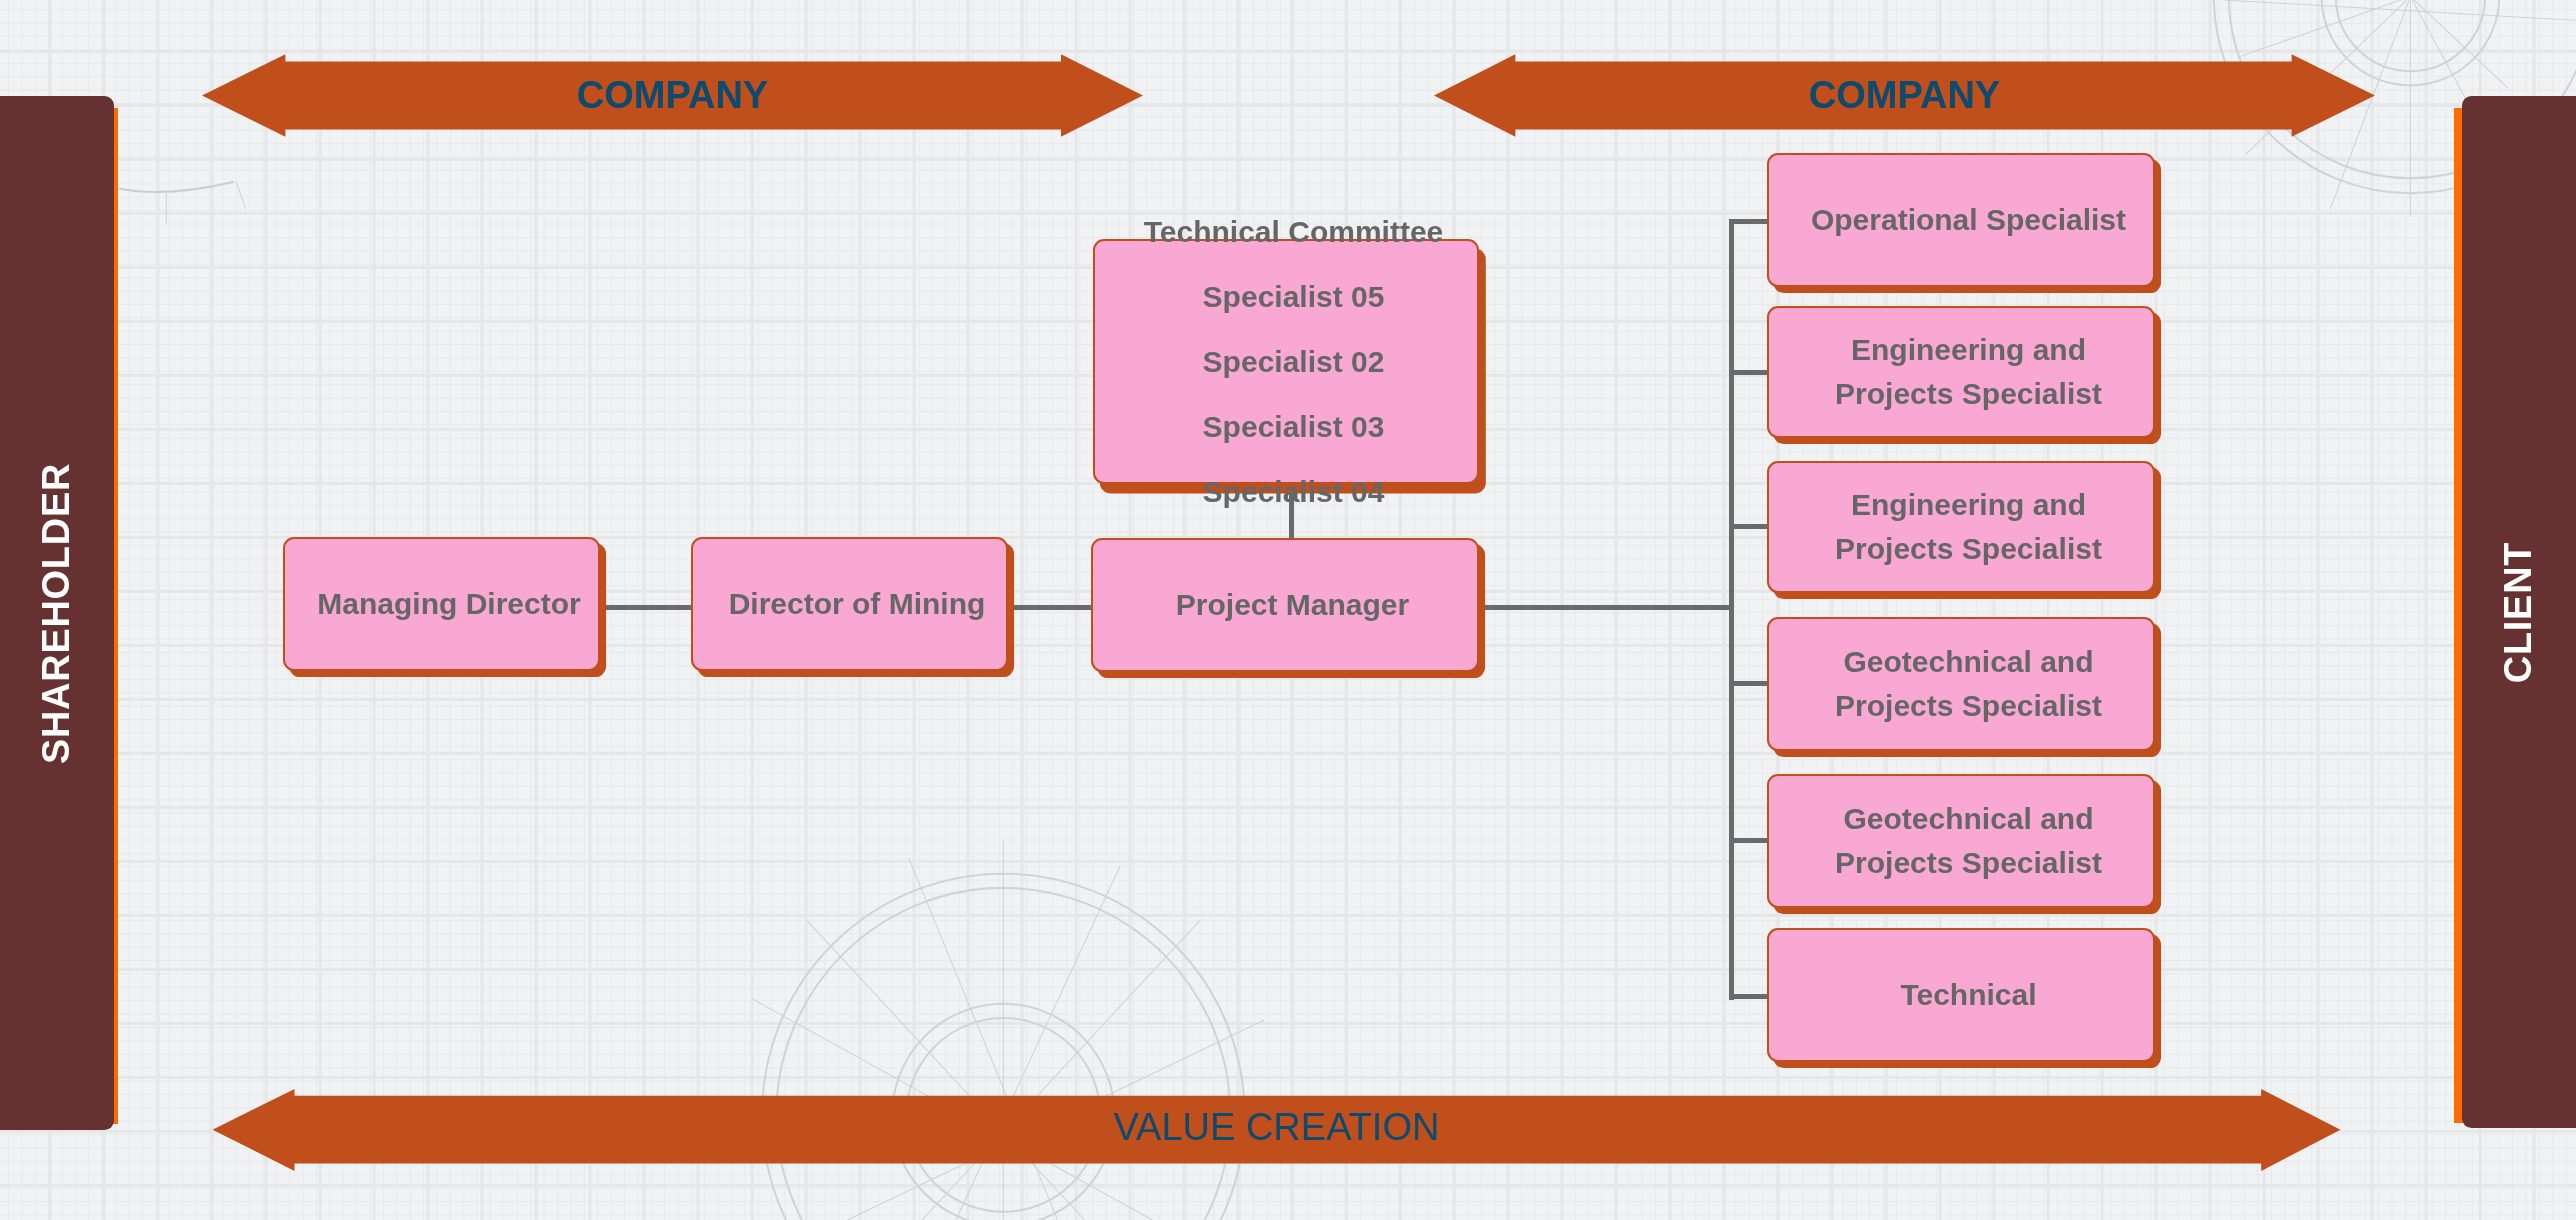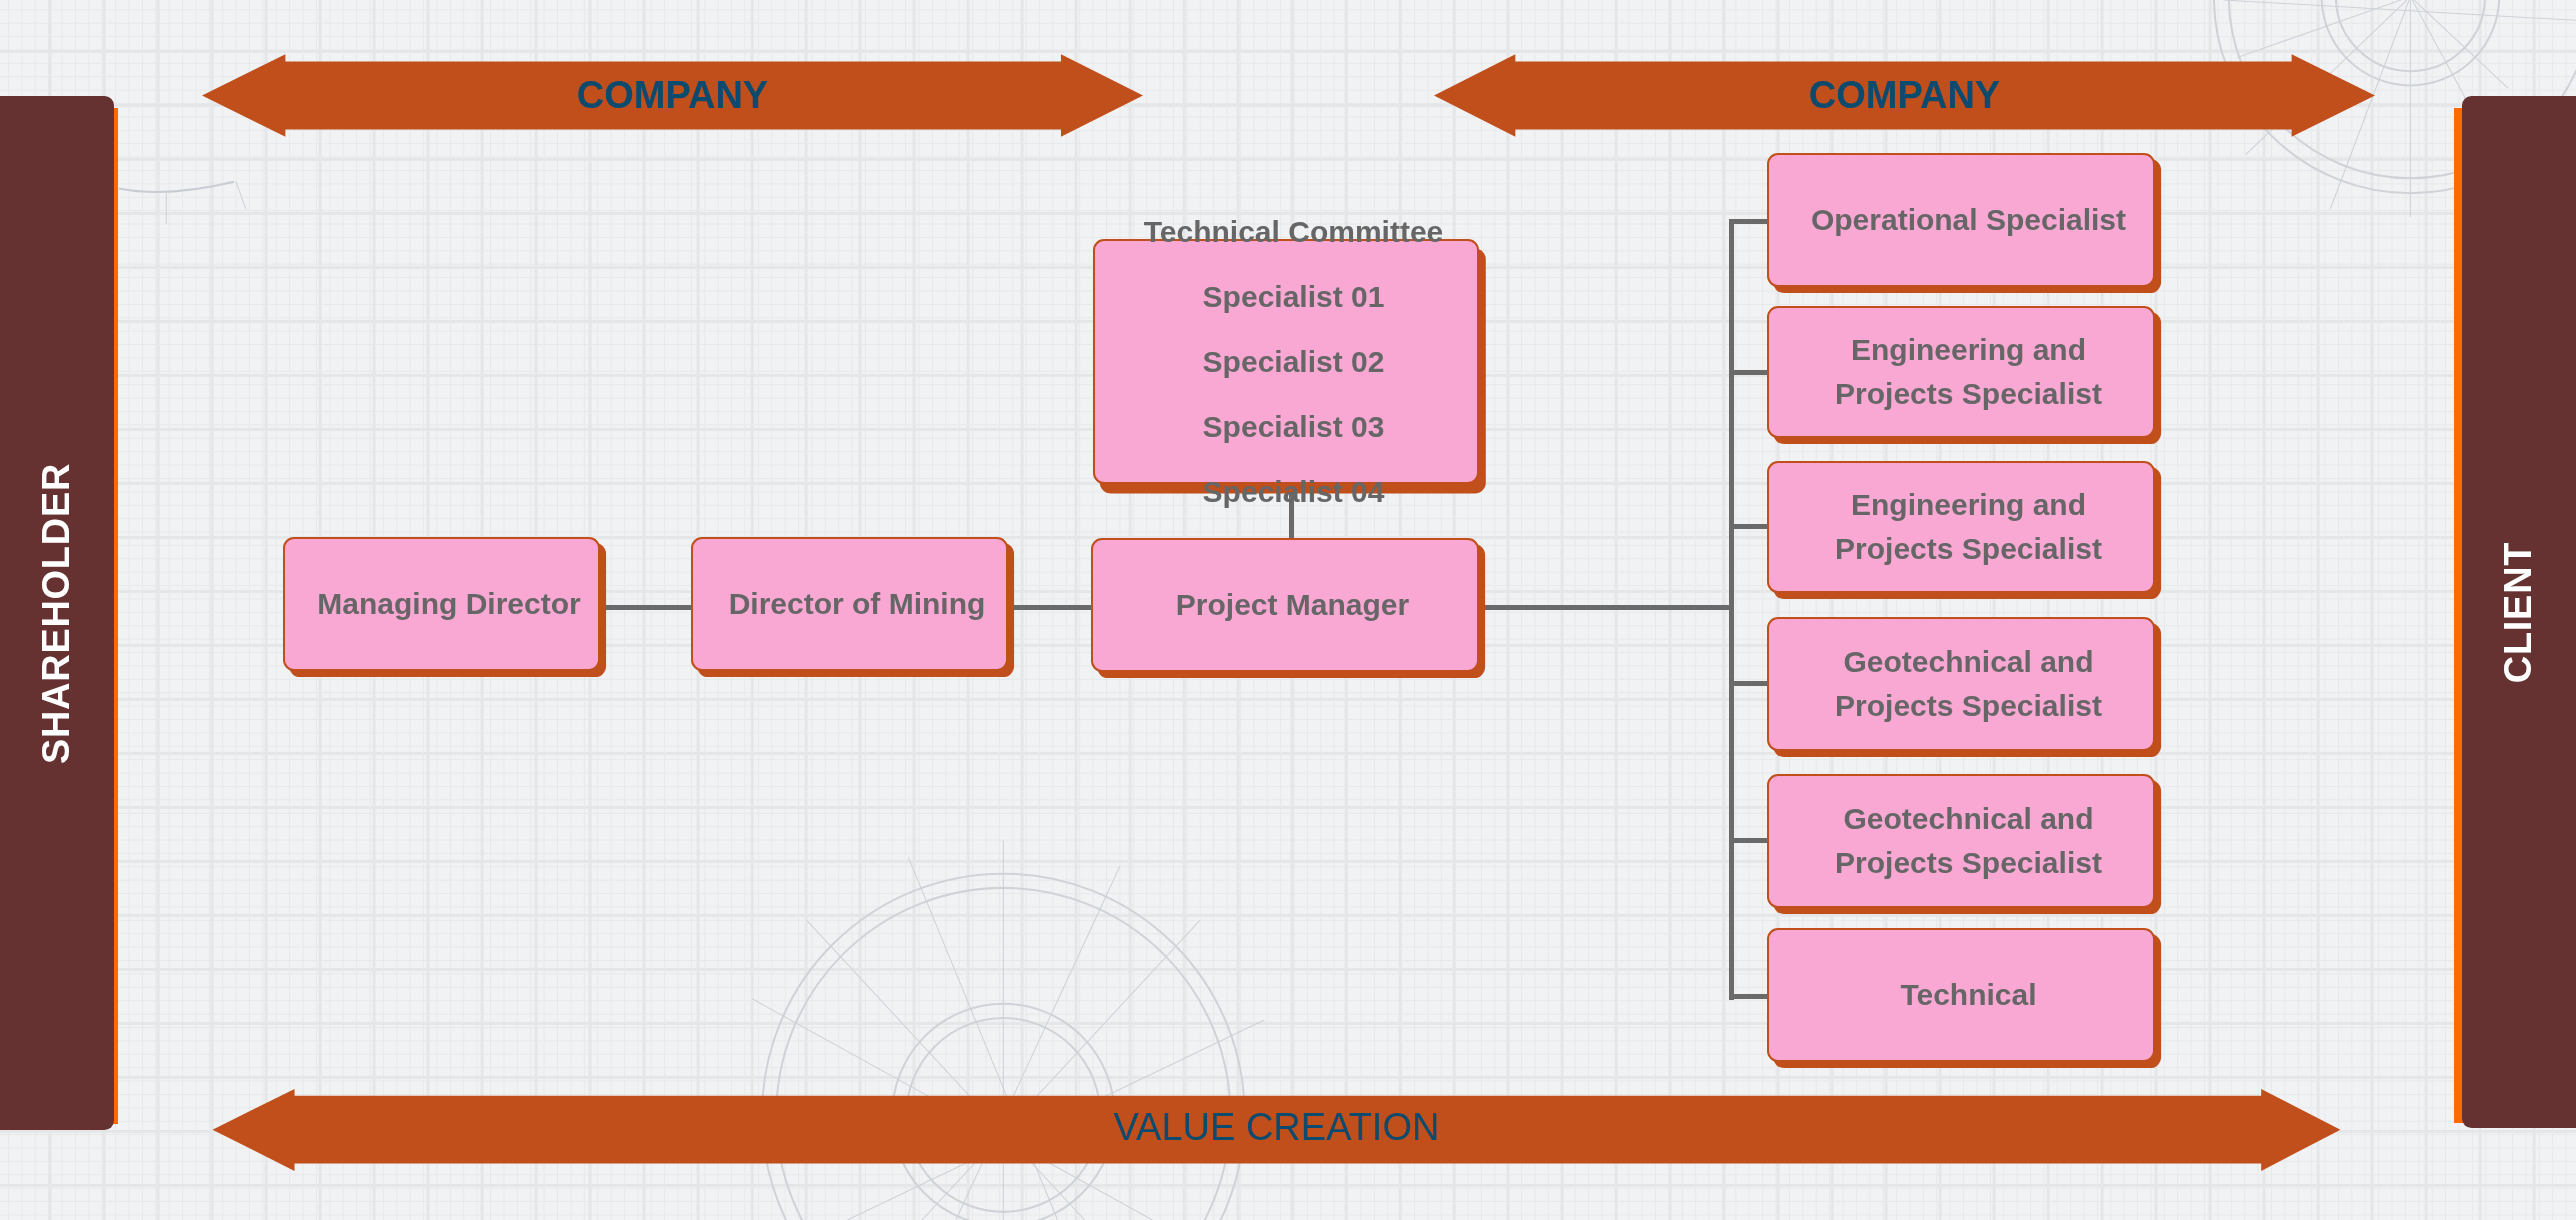--- a/index.html
+++ b/index.html
@@ -129,21 +129,21 @@
 </div>
 <div class="node" style="left:691px; top:537px; width:317px; height:134px;text-align:right;">
   <span>Director of Mining</span>
 </div>
 <div class="node" style="left:1091px; top:538px; width:388px; height:134px;">
   <span>Project Manager</span>
 </div>
 
 <div class="node big" style="left:1093px; top:239px; width:386px; height:245px;">
   <span>Technical Committee</span>
-  <span>Specialist 01</span>
+  <span>Specialist 05</span>
   <span>Specialist 02</span>
   <span>Specialist 03</span>
   <span>Specialist 04</span>
 </div>
 
 <div class="node" style="left:1767px; top:153px; width:388px; height:134px;">
   <span>Operational Specialist</span>
 </div>
 <div class="node" style="left:1767px; top:306px; width:388px; height:132px;">
   <span>Engineering and</span>

